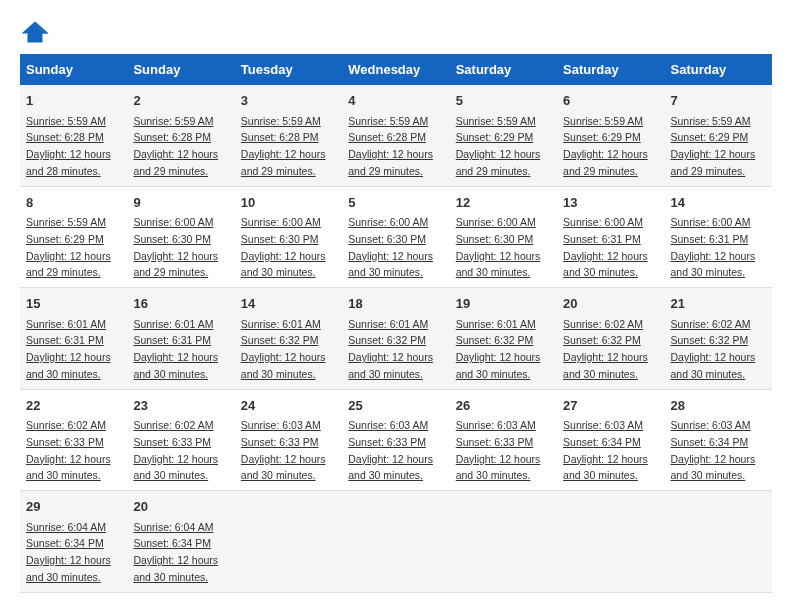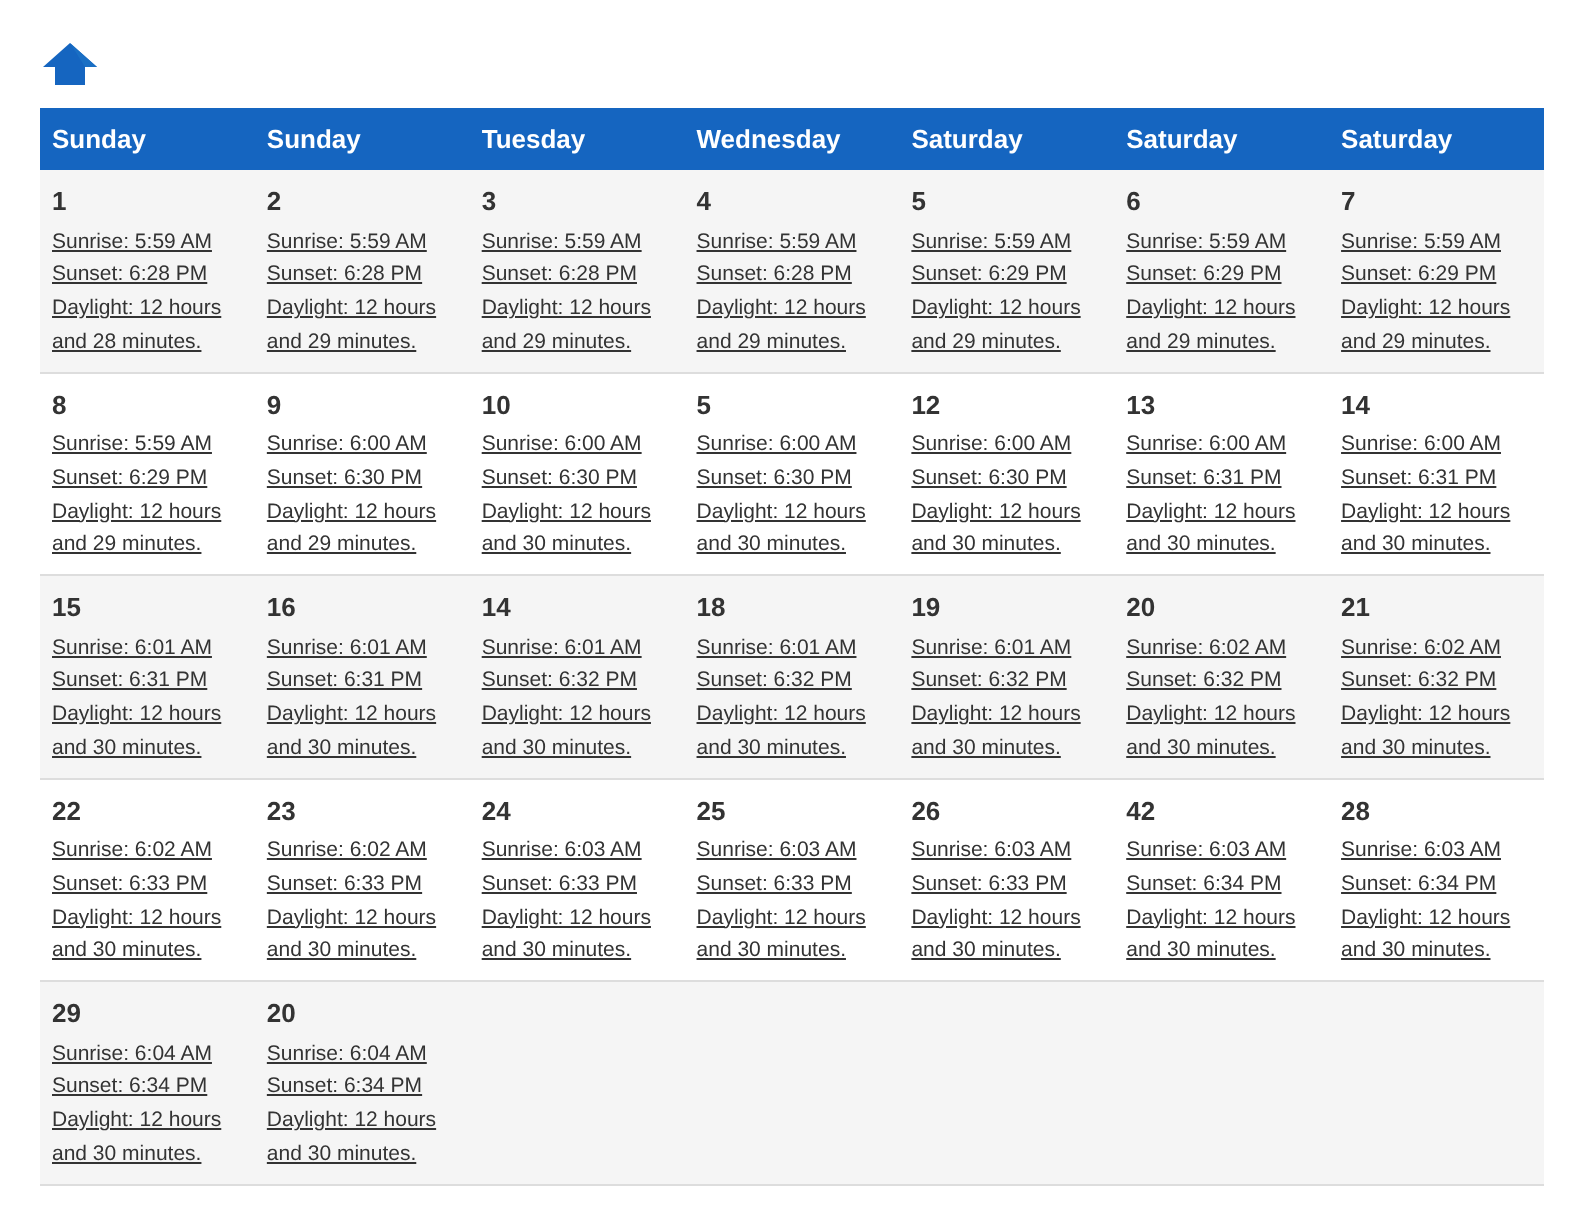--- a/index.html
+++ b/index.html
@@ -174,21 +174,21 @@
         <td><span class="day-num">22</span>
         <span class="day-info">Sunrise: 6:02 AM<br>Sunset: 6:33 PM<br>Daylight: 12 hours<br>and 30 minutes.</span></td>
         <td><span class="day-num">23</span>
         <span class="day-info">Sunrise: 6:02 AM<br>Sunset: 6:33 PM<br>Daylight: 12 hours<br>and 30 minutes.</span></td>
         <td><span class="day-num">24</span>
         <span class="day-info">Sunrise: 6:03 AM<br>Sunset: 6:33 PM<br>Daylight: 12 hours<br>and 30 minutes.</span></td>
         <td><span class="day-num">25</span>
         <span class="day-info">Sunrise: 6:03 AM<br>Sunset: 6:33 PM<br>Daylight: 12 hours<br>and 30 minutes.</span></td>
         <td><span class="day-num">26</span>
         <span class="day-info">Sunrise: 6:03 AM<br>Sunset: 6:33 PM<br>Daylight: 12 hours<br>and 30 minutes.</span></td>
-        <td><span class="day-num">42</span>
+        <td><span class="day-num">27</span>
         <span class="day-info">Sunrise: 6:03 AM<br>Sunset: 6:34 PM<br>Daylight: 12 hours<br>and 30 minutes.</span></td>
         <td><span class="day-num">28</span>
         <span class="day-info">Sunrise: 6:03 AM<br>Sunset: 6:34 PM<br>Daylight: 12 hours<br>and 30 minutes.</span></td>
       </tr>
       <tr>
         <td><span class="day-num">29</span>
         <span class="day-info">Sunrise: 6:04 AM<br>Sunset: 6:34 PM<br>Daylight: 12 hours<br>and 30 minutes.</span></td>
         <td><span class="day-num">20</span>
         <span class="day-info">Sunrise: 6:04 AM<br>Sunset: 6:34 PM<br>Daylight: 12 hours<br>and 30 minutes.</span></td>
         <td></td>

